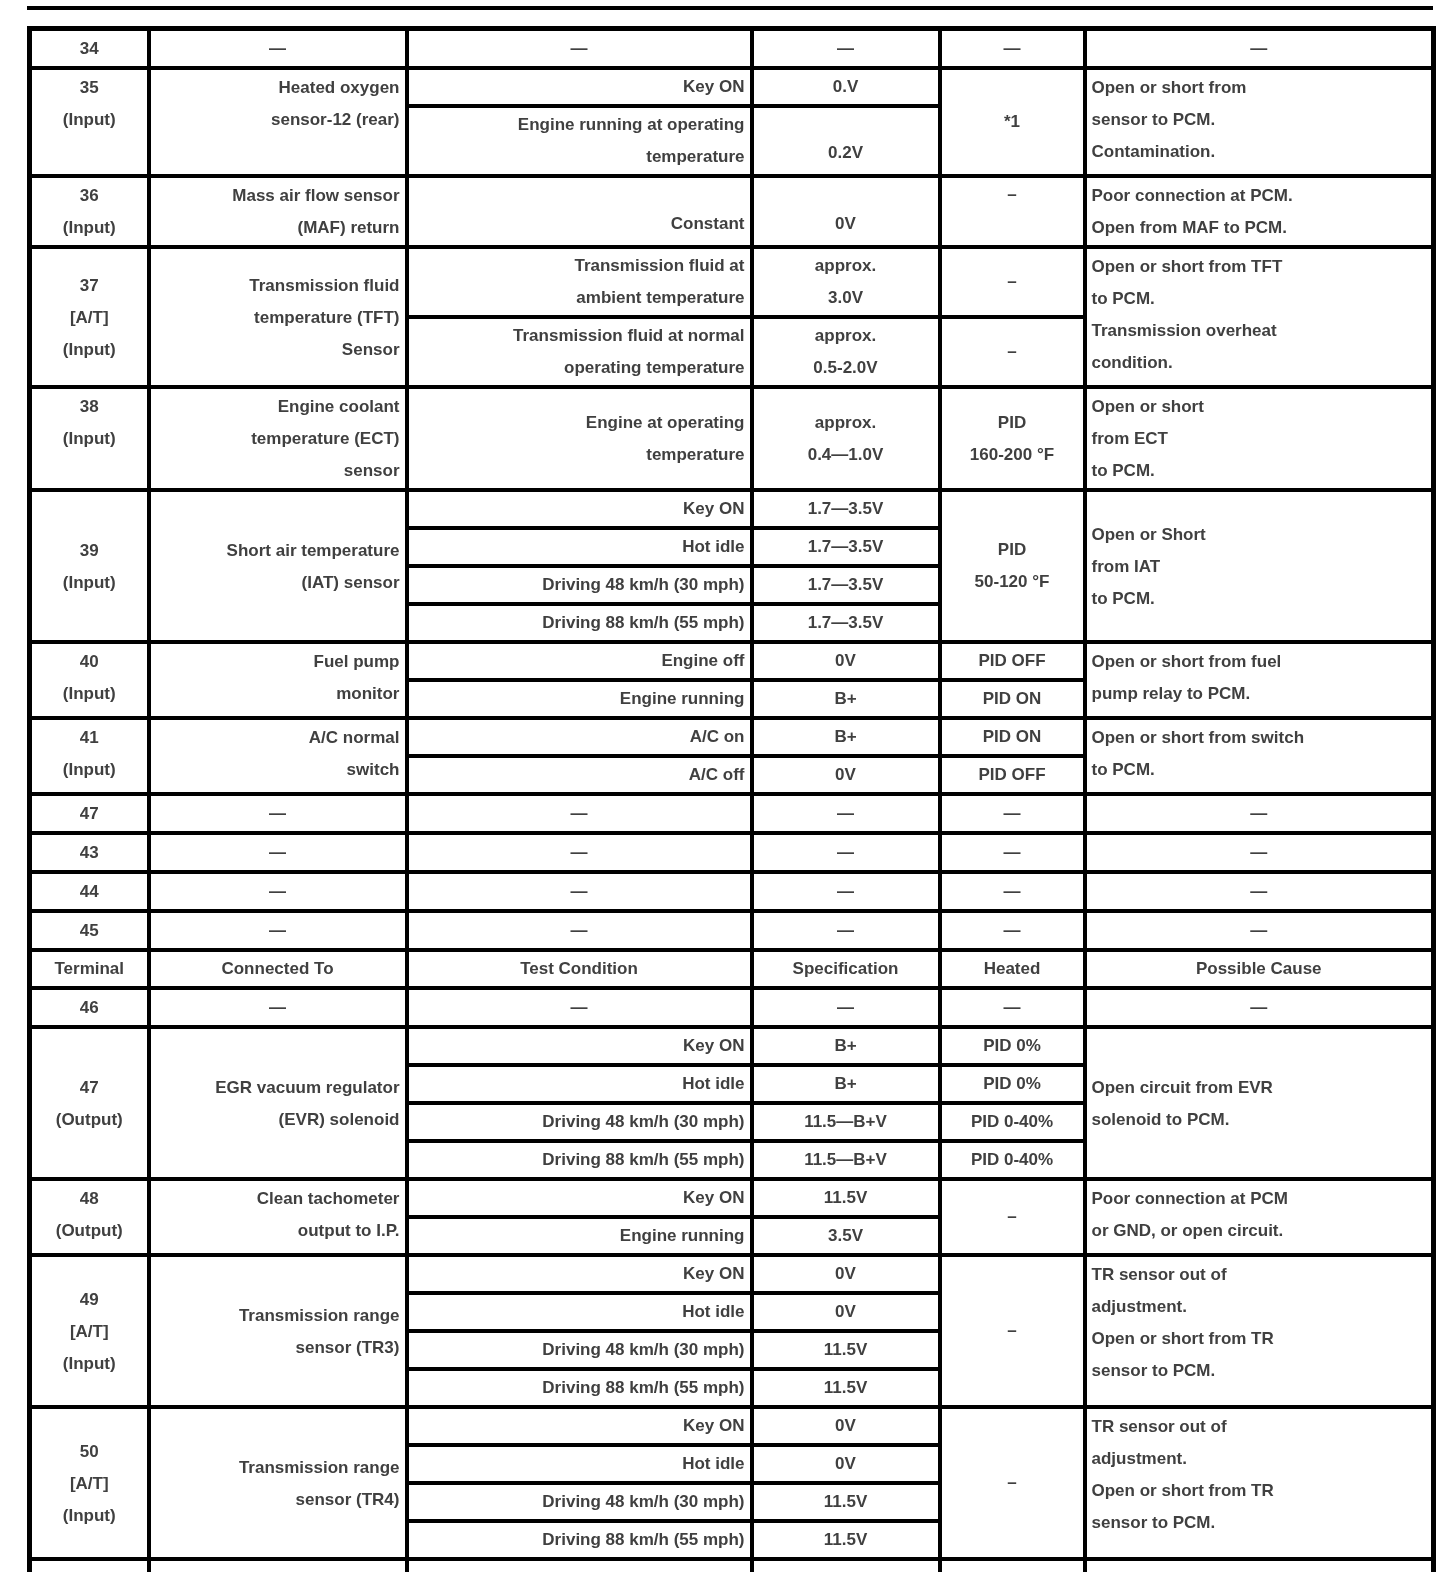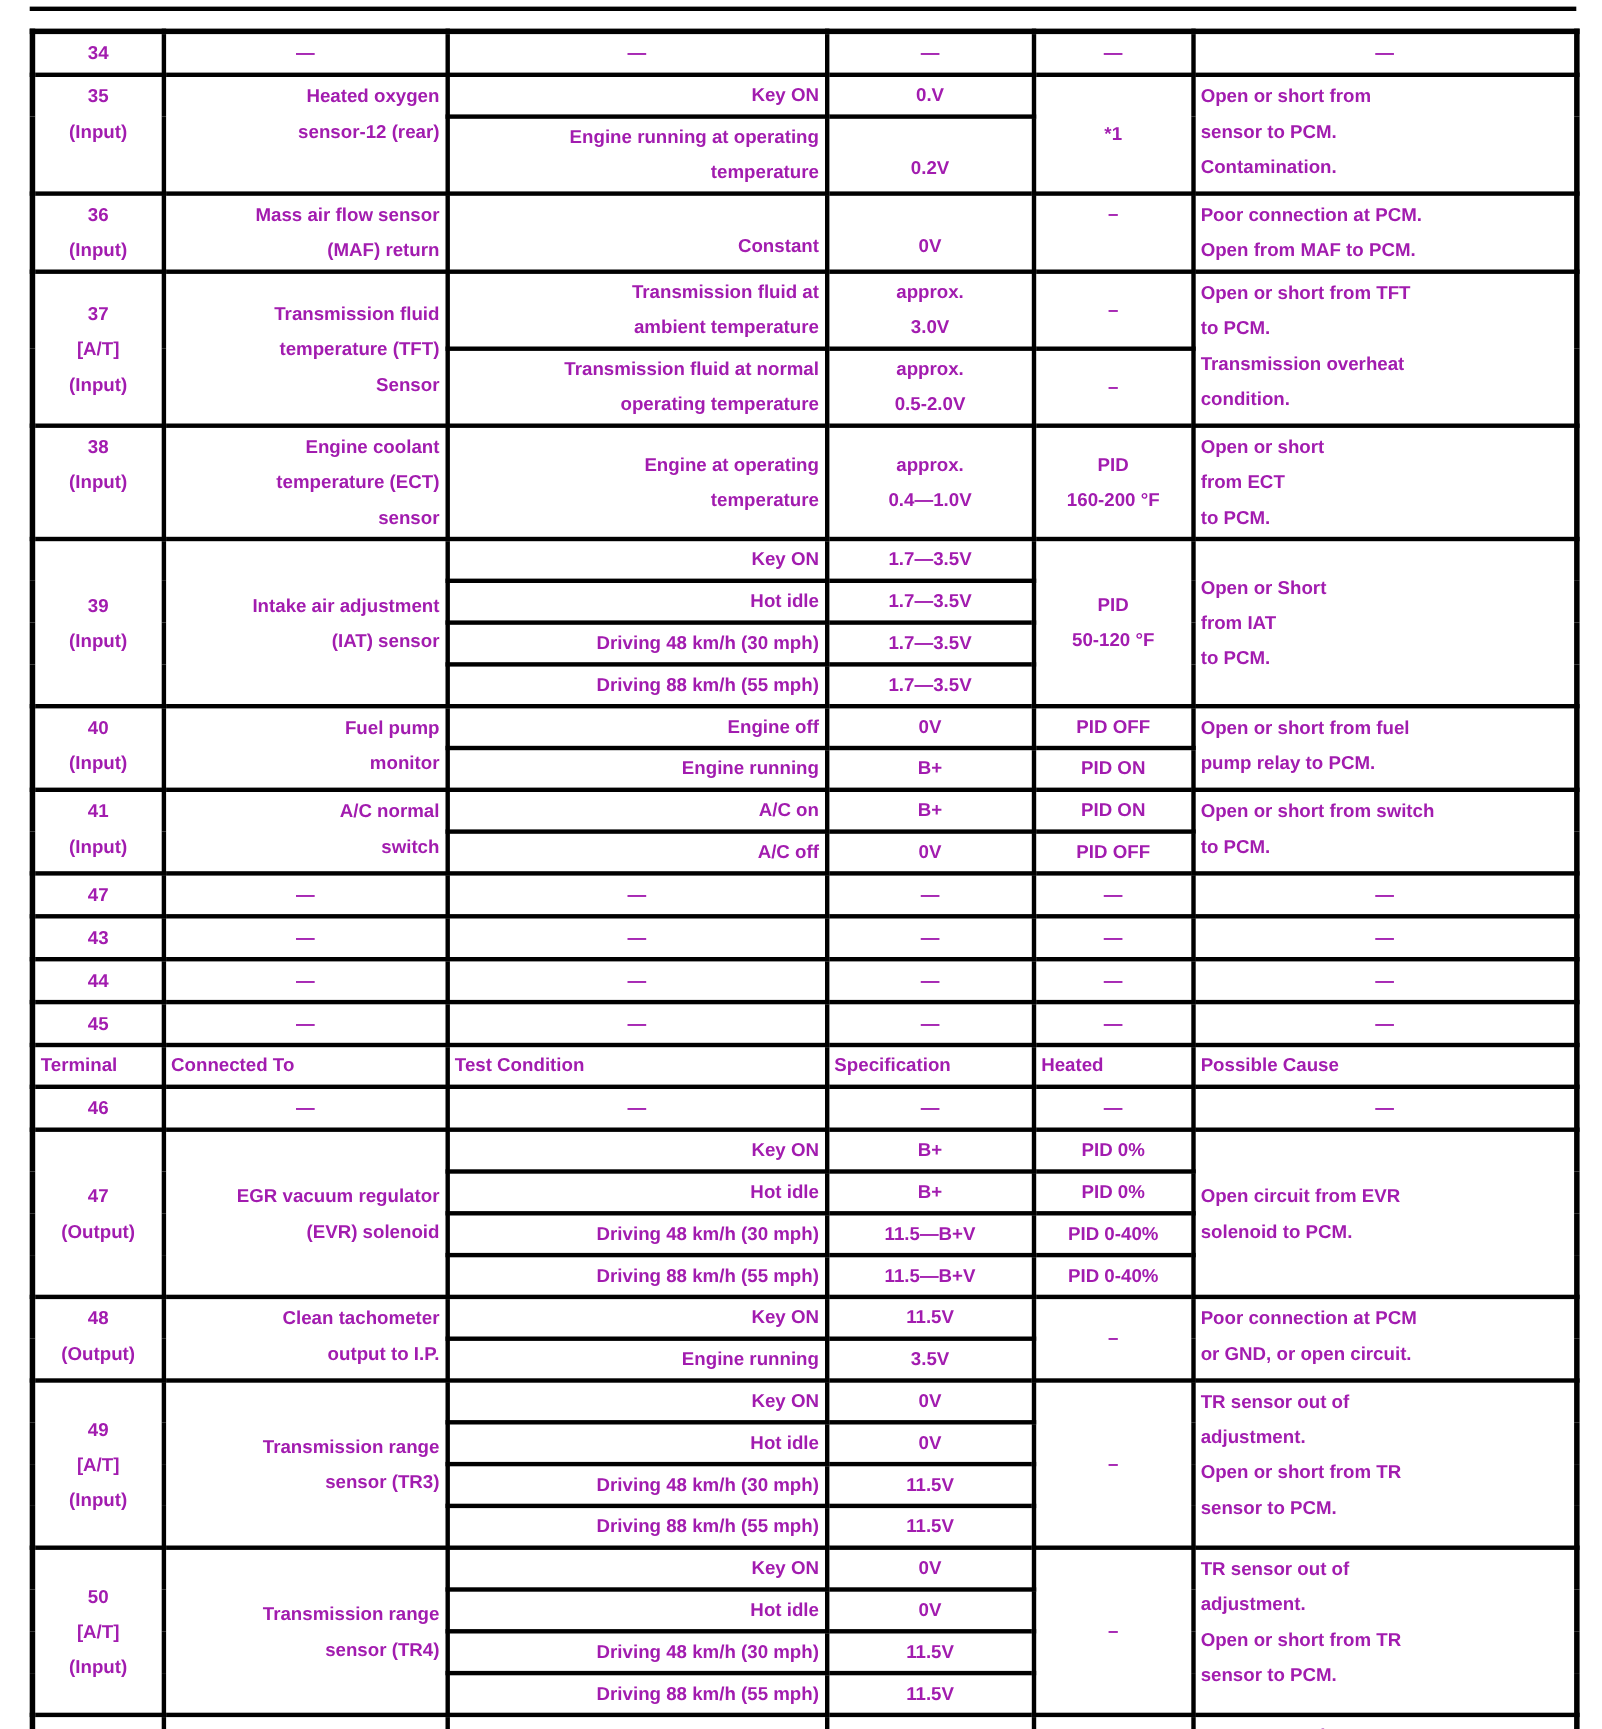--- a/index.html
+++ b/index.html
@@ -1,18 +1,18 @@
 <!DOCTYPE html>
 <html><head>
 <meta charset="utf-8">
 <style>
   html,body { margin:0; padding:0; background:#ffffff; }
   .page {
     position:relative; width:1456px; height:1572px; background:#fff;
-    font-family:"Liberation Sans", sans-serif; font-weight:bold; color:#a21caf;
+    font-family:"Liberation Sans", sans-serif; font-weight:bold; color:#404040;
   }
   .topline { position:absolute; left:27px; top:6px; width:1406px; height:4px; background:#000; }
   table.pin-table {
     position:absolute; left:27px; top:26px; width:1406px;
     border-collapse:collapse; table-layout:fixed;
     border:5px solid #000;
   }
   td {
     border:4px solid #000;
     font-size:17px; line-height:32px;
@@ -20,21 +20,21 @@
     white-space:pre-line;
     overflow:hidden;
     font-weight:bold;
   }
   td.term  { text-align:center; vertical-align:top; padding-top:2px; }
   td.conn  { text-align:right;   vertical-align:top; padding-top:2px; }
   td.cond  { text-align:right;   vertical-align:middle; }
   td.spec  { text-align:center; vertical-align:middle; }
   td.rem   { text-align:center; vertical-align:middle; }
   td.cause { text-align:left;   vertical-align:top; padding-top:2px; }
-  td.hdr   { vertical-align:middle; }
+  td.hdr   { text-align:center; vertical-align:middle; }
   td.vm { vertical-align:middle; }
   td.vt { vertical-align:top; }
   td.vb { vertical-align:bottom; padding-bottom:5px; }
 </style>
 </head>
 <body>
 
 <div class="page">
   <div class="topline"></div>
 
@@ -126,21 +126,21 @@
       <td class="rem">PID
 160-200 °F</td>
       <td class="cause">Open or short
 from ECT
 to PCM.</td>
     </tr>
 
     <tr style="height:30px">
       <td class="term vm" rowspan="4">39
 (Input)</td>
-      <td class="conn vm" rowspan="4">Intake air adjustment
+      <td class="conn vm" rowspan="4">Short air temperature
 (IAT) sensor</td>
       <td class="cond">Key ON</td>
       <td class="spec">1.7—3.5V</td>
       <td class="rem" rowspan="4">PID
 50-120 °F</td>
       <td class="cause vm" rowspan="4">Open or Short
 from IAT
 to PCM.</td>
     </tr>
     <tr style="height:30px">

